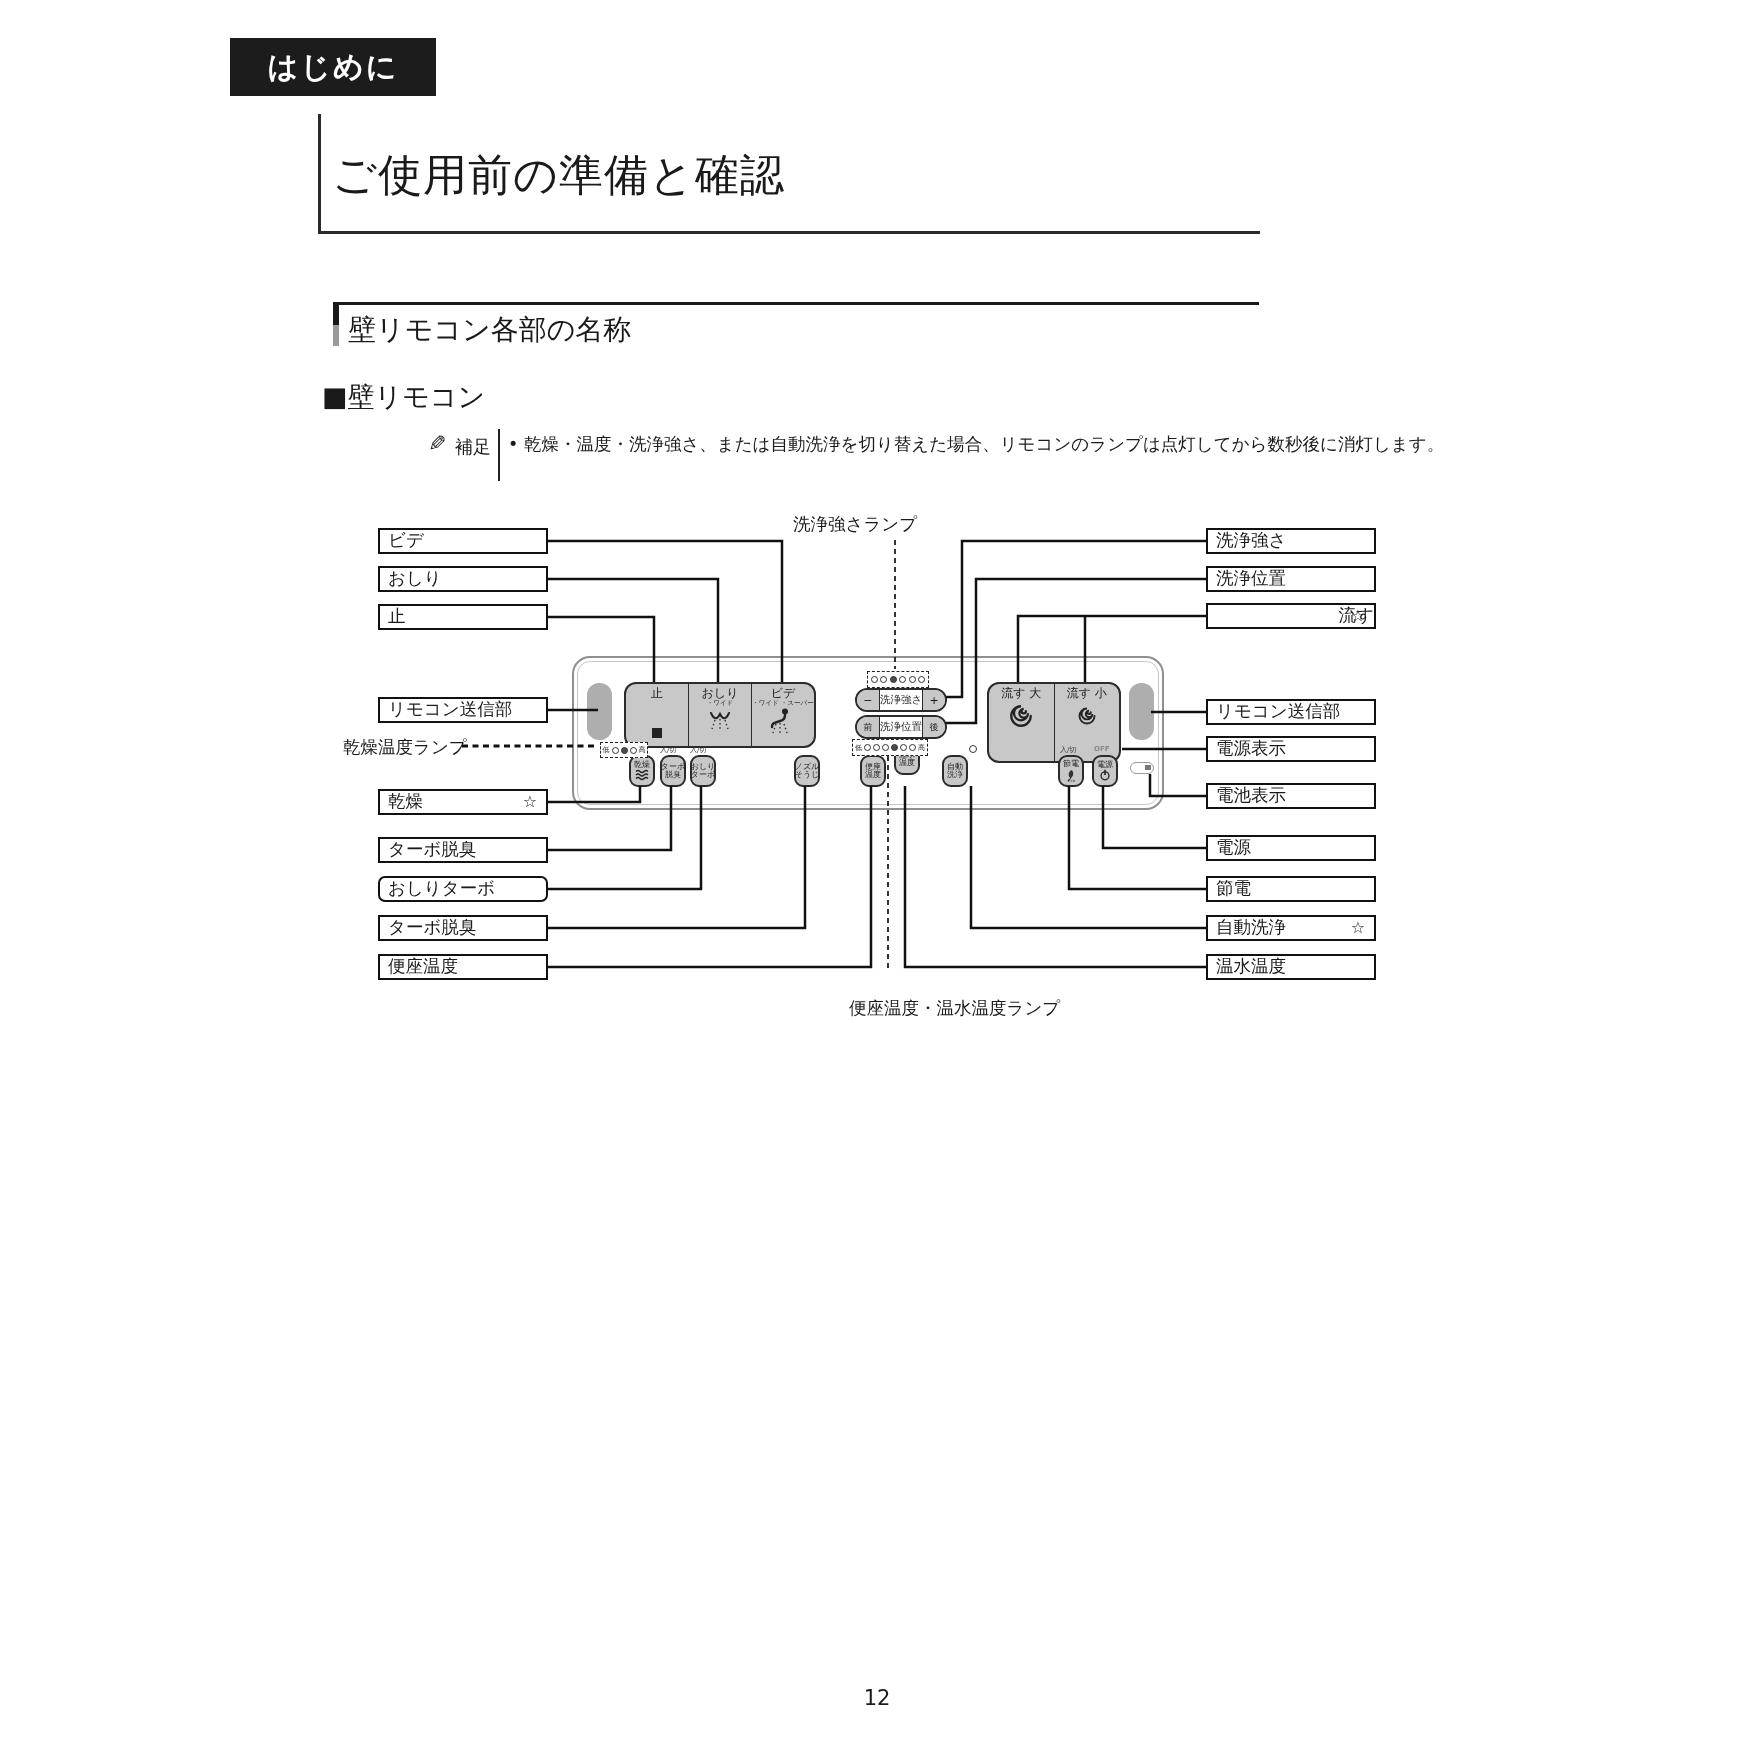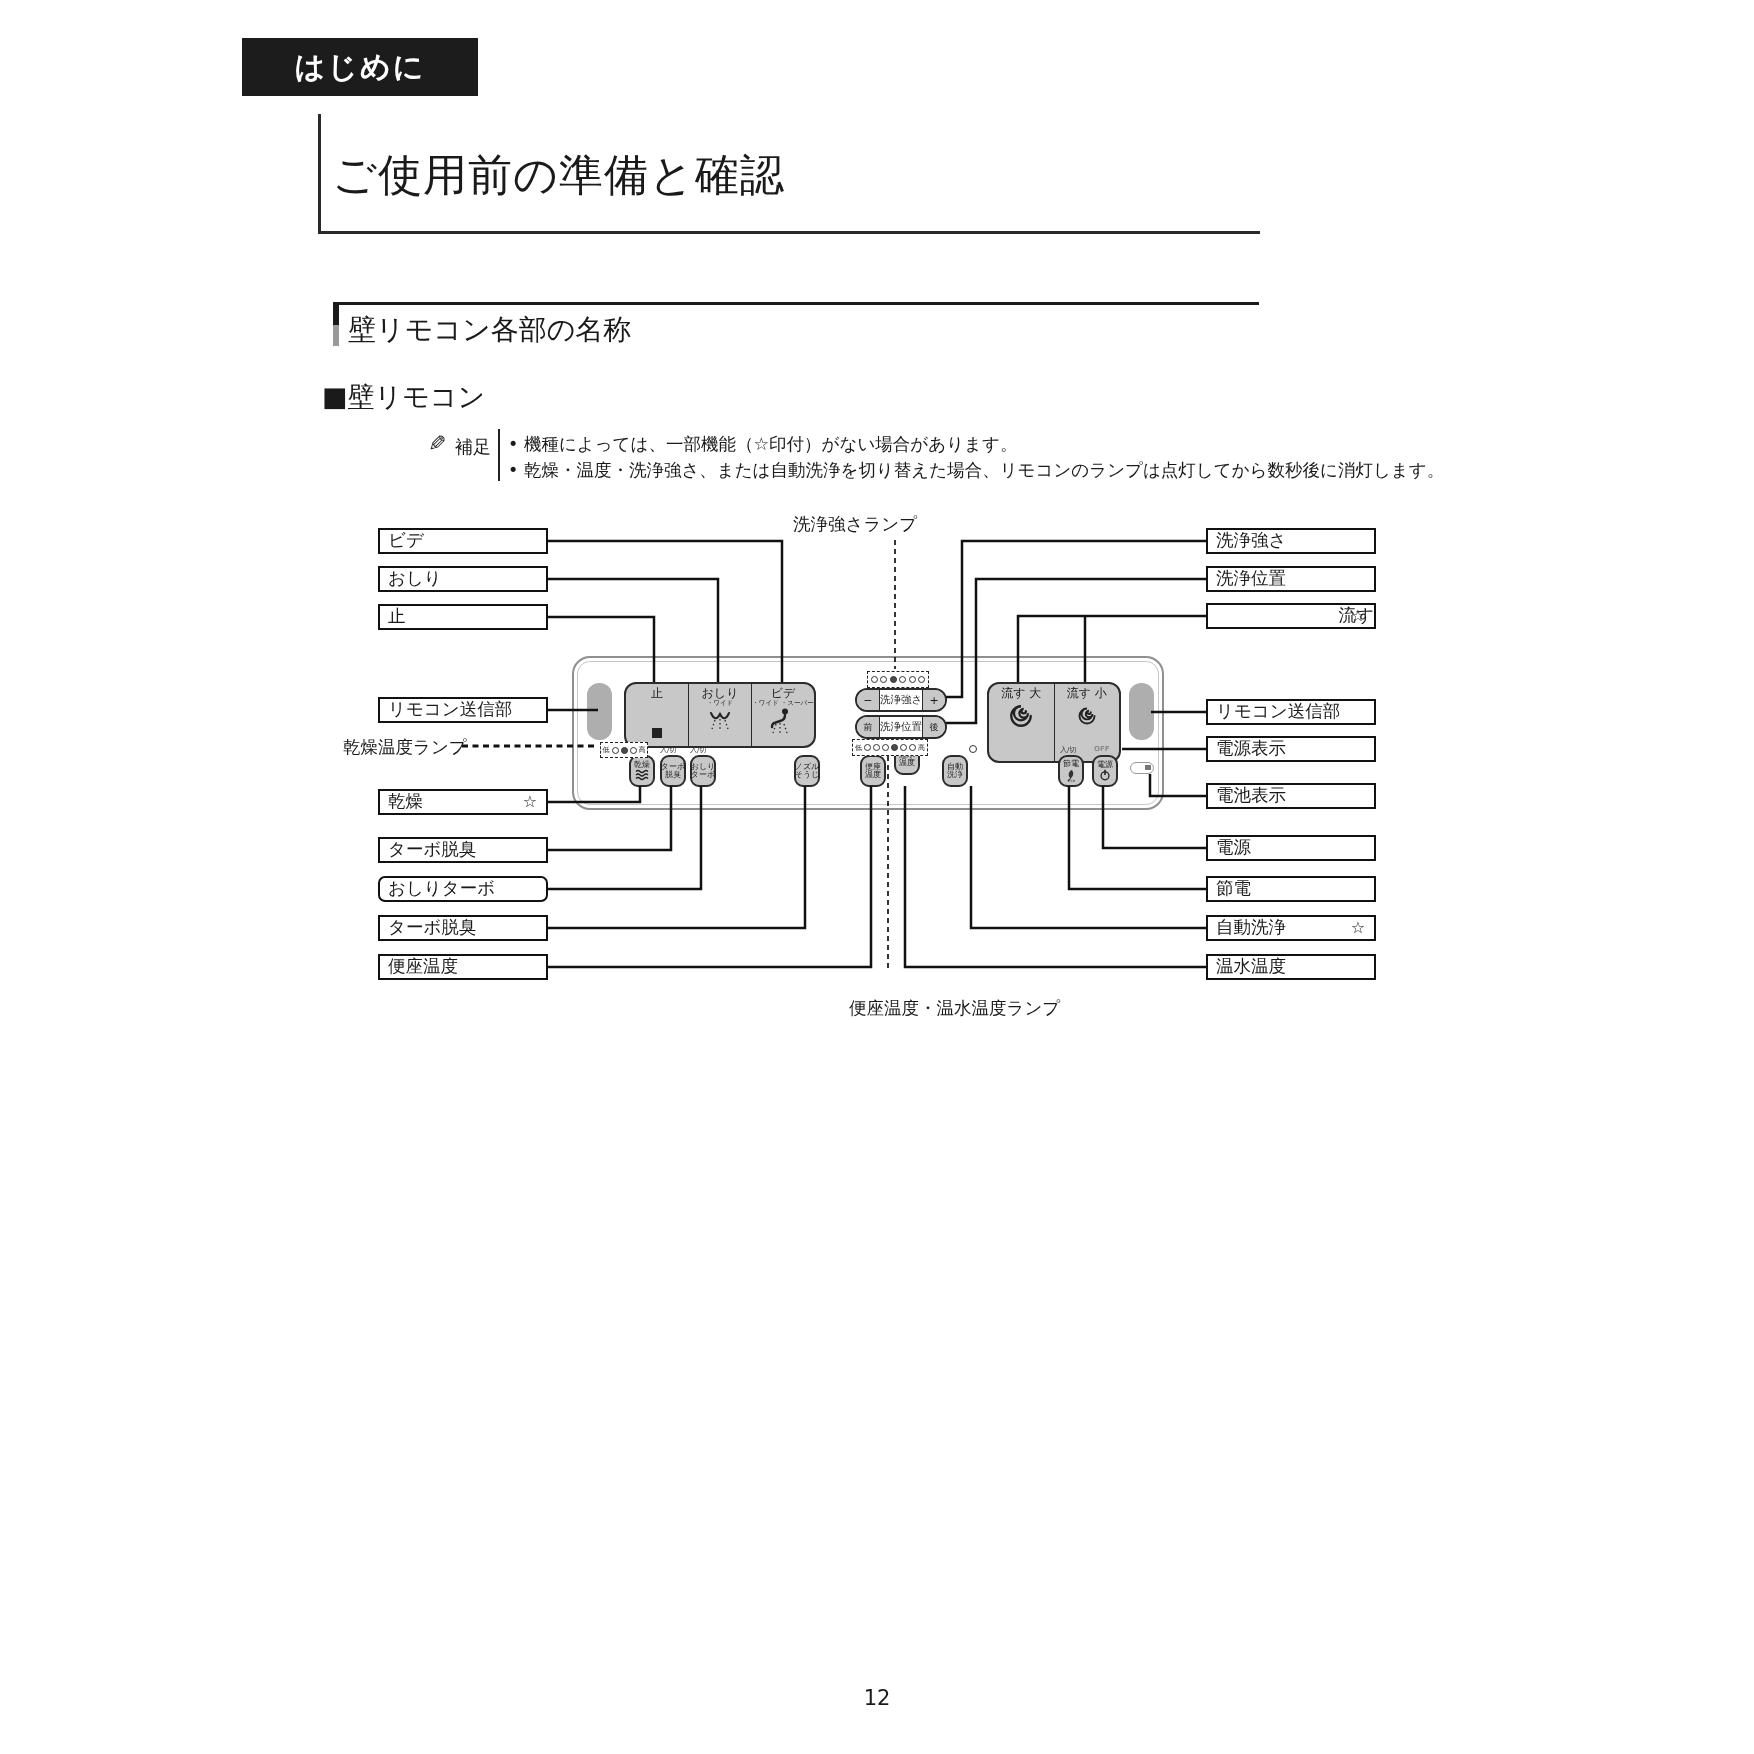--- a/index.html
+++ b/index.html
@@ -3,22 +3,22 @@
 <meta charset="utf-8">
 <style>
   html,body{margin:0;padding:0;}
   body{
     width:1754px;height:1754px;position:relative;background:#ffffff;
     font-family:"DejaVu Sans","Liberation Sans",sans-serif;color:#1a1a1a;
     overflow:hidden;
   }
   .abs{position:absolute;}
   
-  .banner{left:230px;top:38px;width:236px;height:58px;background:#1c1c1c;color:#fff;
-    font-size:30px;font-weight:bold;text-align:center;line-height:58px;letter-spacing:2px;margin-left:12px;}
+  .banner{left:230px;top:38px;width:206px;height:58px;background:#1c1c1c;color:#fff;
+    font-size:30px;font-weight:bold;text-align:center;line-height:58px;letter-spacing:2px;}
   .title-vline{left:318px;top:114px;width:3px;height:119px;background:#2a2a2a;}
   .page-title{left:332px;top:146px;font-size:44px;letter-spacing:1px;}
   .title-rule{left:318px;top:231px;width:942px;height:3px;background:#2a2a2a;}
   
   .sec-rule{left:333px;top:302px;width:926px;height:3px;background:#1a1a1a;}
   .sec-bar{left:333px;top:302px;width:6px;height:44px;background:linear-gradient(#1a1a1a 52%,#9a9a9a 52%);}
   .sec-heading{left:348px;top:311px;font-size:28px;}
   .sub-heading{left:322px;top:379px;font-size:27px;}
   
   .note-pencil{left:428px;top:431px;font-size:22px;transform:scaleX(-1);}
@@ -75,21 +75,20 @@
 
 <div class="abs sec-rule"></div>
 <div class="abs sec-bar"></div>
 <div class="abs sec-heading">壁リモコン各部の名称</div>
 <div class="abs sub-heading">■壁リモコン</div>
 
 <div class="abs note-pencil">✎</div>
 <div class="abs note-label">補足</div>
 <div class="abs note-divider"></div>
 <div class="abs note-lines">
-  <div>• 機種によっては、一部機能（☆印付）がない場合があります。</div>
   <div>• 乾燥・温度・洗浄強さ、または自動洗浄を切り替えた場合、リモコンのランプは点灯してから数秒後に消灯します。</div>
 </div>
 
 <svg class="wires" width="1754" height="1754" viewBox="0 0 1754 1754">
   <g fill="none" stroke="#111" stroke-width="2.5">
 
     <path d="M548 541 H782 V682"></path>
     <path d="M548 579 H718 V682"></path>
     <path d="M548 617 H654 V682"></path>
     <path d="M548 710 H598"></path>

